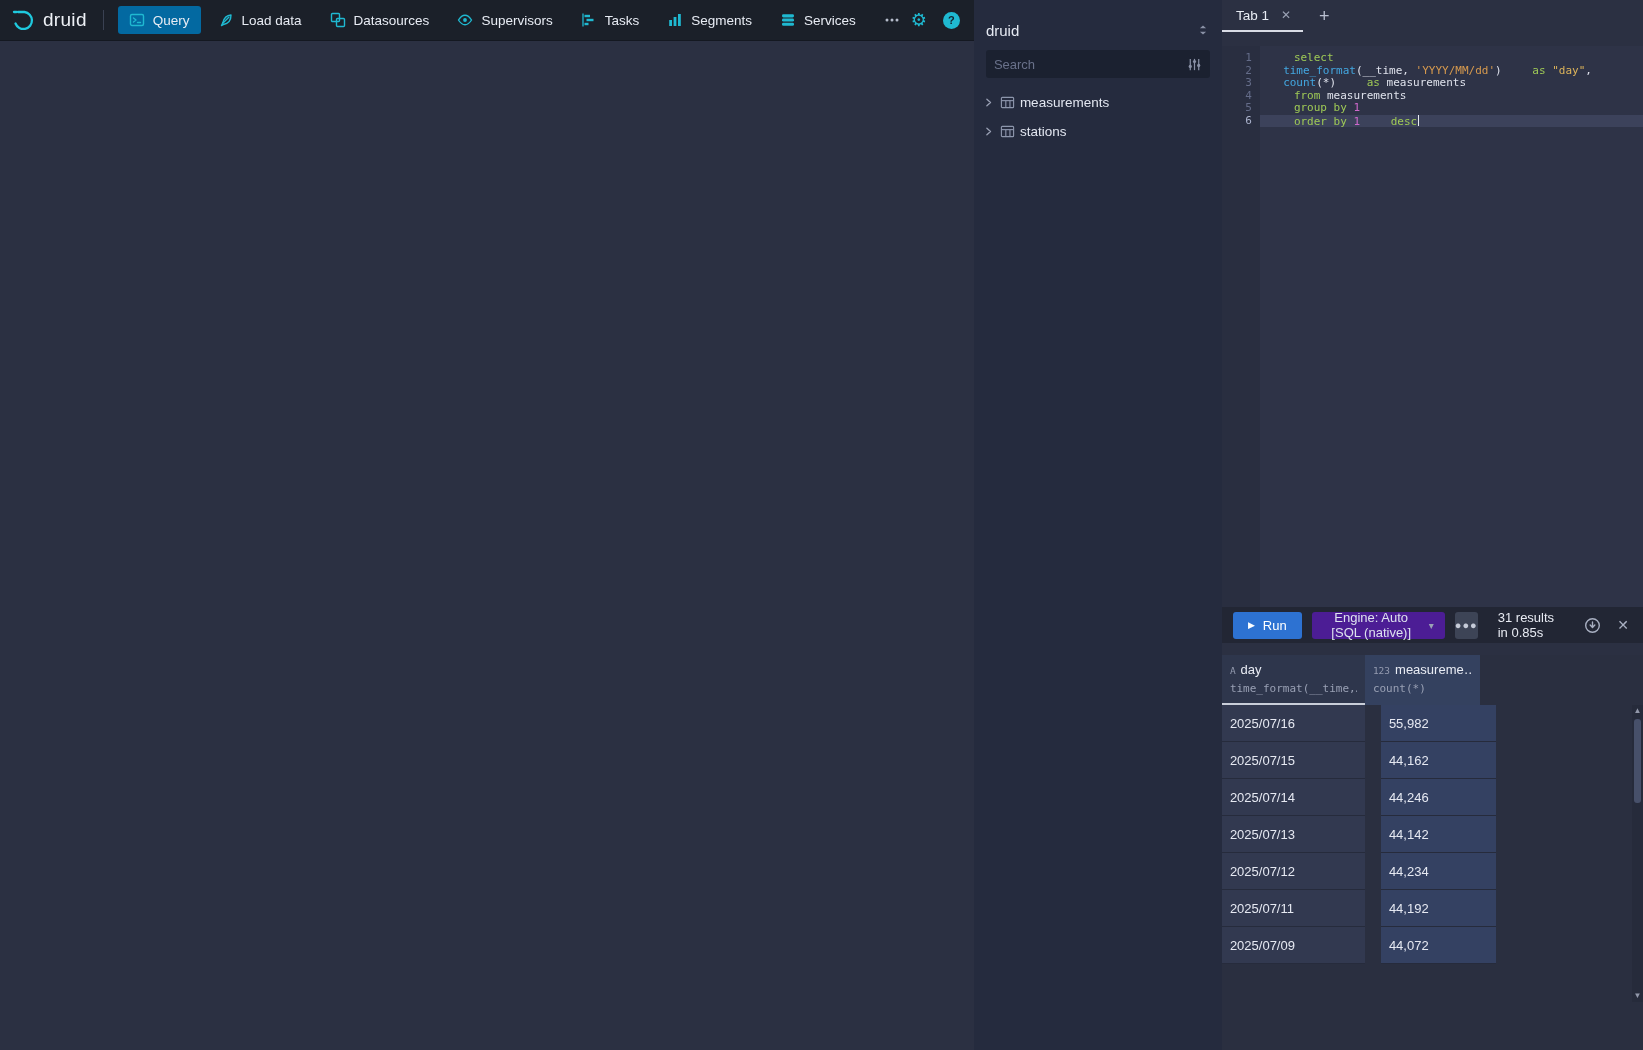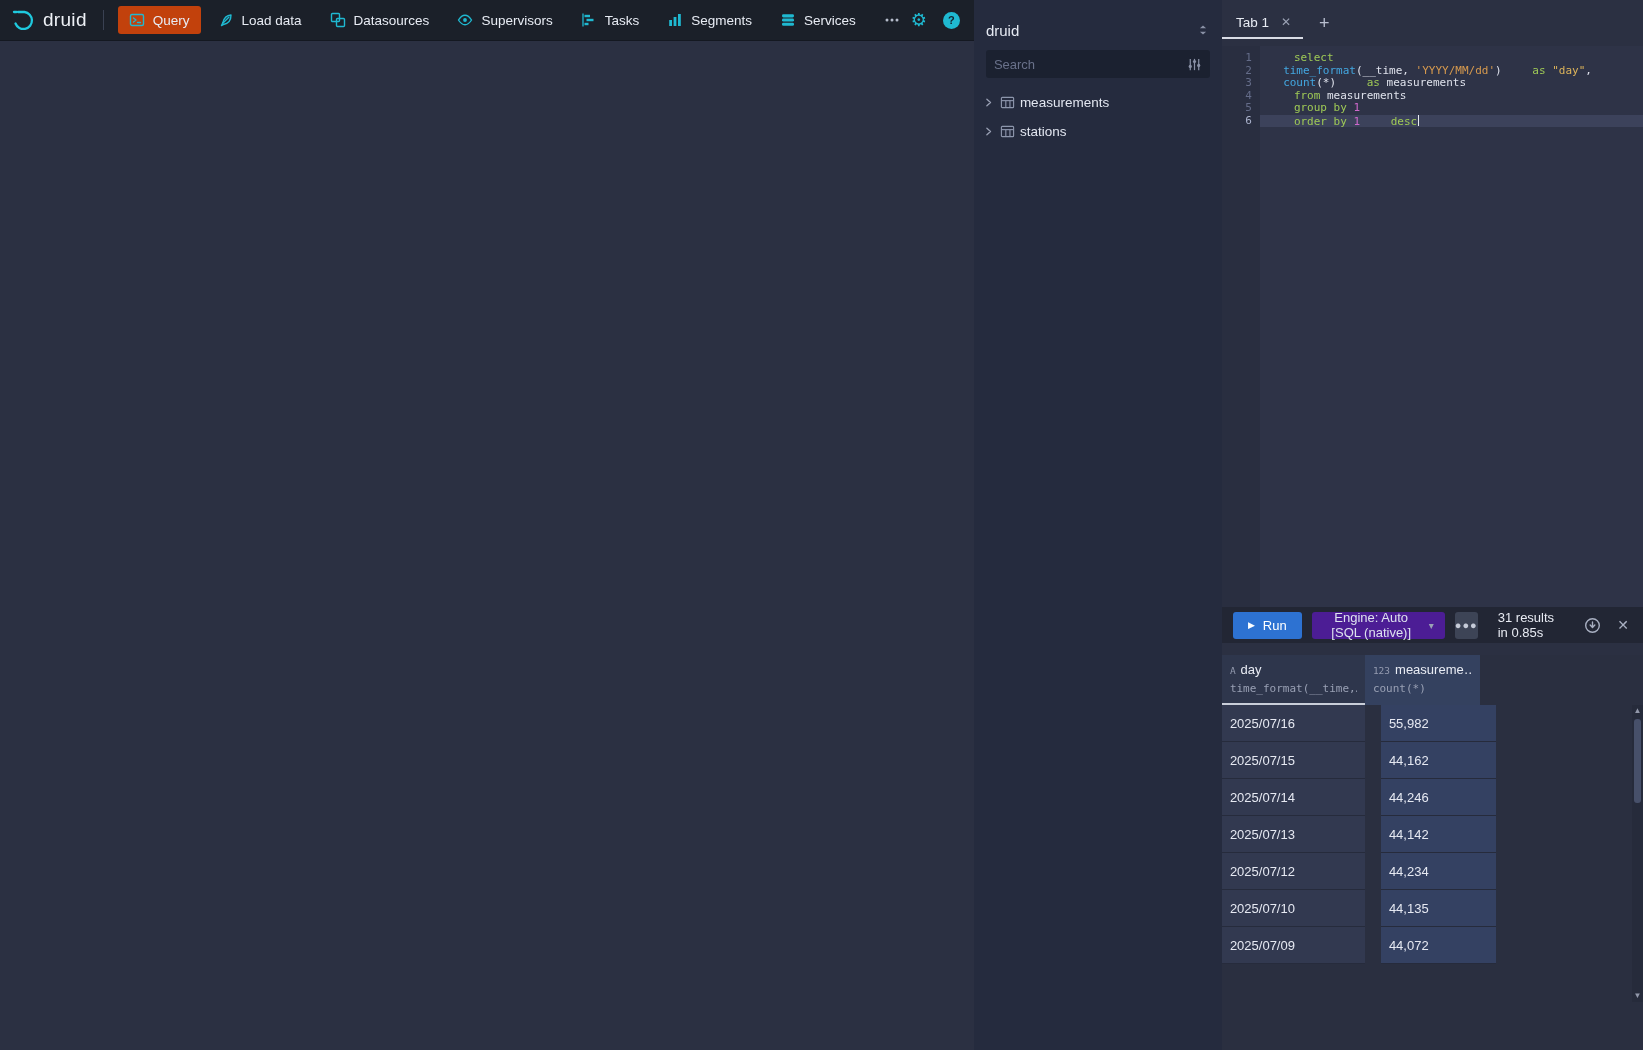--- a/index.html
+++ b/index.html
@@ -11,21 +11,21 @@
   
   .navbar { height:41px; background:#1b2029; display:flex; align-items:center;
             padding:0 14px 0 10px; flex:none; border-bottom:1px solid #141821; }
   .brand { display:flex; align-items:center; gap:7px; }
   .brand svg { display:block; }
   .brand-text { font-size:19px; color:#eef1f6; letter-spacing:.3px; }
   .nav-sep { width:1px; height:20px; background:#3a4152; margin:0 14px 0 16px; }
   .nav-items { display:flex; align-items:center; gap:6px; }
   .nav-item { display:flex; align-items:center; gap:8px; padding:6px 11px; border-radius:3px;
               font-size:13.5px; color:#e8ecf4; cursor:pointer; white-space:nowrap; }
-  .nav-item.active { background:#c2410c; }
+  .nav-item.active { background:#0369a1; }
   .icon { display:inline-flex; align-items:center; justify-content:center; }
   .icon svg { display:block; }
   .nav-right { margin-left:auto; display:flex; align-items:center; gap:16px; }
   .gear-glyph { color:#1fb9d1; font-size:18px; line-height:1; cursor:pointer; }
   .help-icon { width:17px; height:17px; border-radius:50%; background:#1fb9d1; color:#15202c;
                font-size:11px; font-weight:bold; display:flex; align-items:center; justify-content:center; cursor:pointer; }
 
   
   .content { flex:1; display:flex; min-height:0; }
 
@@ -39,21 +39,21 @@
                 padding:0 8px; }
   .search-box input { flex:1; background:transparent; border:none; outline:none; color:#dfe3ee;
                       font-size:13px; font-family:"Liberation Sans", sans-serif; }
   .search-box input::placeholder { color:#69718a; }
   .tree-item { height:29px; display:flex; align-items:center; gap:5px; padding:0 8px;
                font-size:13.5px; color:#e2e6f0; cursor:pointer; }
 
   
   .main { flex:1; display:flex; flex-direction:column; min-width:0; background:#2b3042; }
 
-  .tabbar { height:46px; flex:none; display:flex; align-items:center; }
+  .tabbar { height:46px; flex:none; display:flex; align-items:flex-start; }
   .tab { height:32px; display:flex; align-items:center; gap:12px; padding:0 12px 0 14px;
          font-size:13.5px; color:#e8ecf4; border-bottom:2px solid #d9dce5; cursor:pointer; }
   .tab-close { color:#9ba2b5; font-size:12px; cursor:pointer; }
   .tab-add { height:32px; display:flex; align-items:center; padding:0 16px; color:#b9bfd0;
              font-size:18px; cursor:pointer; }
 
   
   .editor { flex:1; display:flex; background:#2e3347; min-height:0; cursor:text; }
   .gutter { width:38px; flex:none; background:#292e40; padding:6px 8px 0 0;
             font:11px/12.5px "DejaVu Sans Mono", monospace; color:#646c89; text-align:right; }
@@ -358,22 +358,22 @@
             </div>
             <div class="rrow">
               <div class="cell c1">2025/07/13</div>
               <div class="cell c2">44,142</div>
             </div>
             <div class="rrow">
               <div class="cell c1">2025/07/12</div>
               <div class="cell c2">44,234</div>
             </div>
             <div class="rrow">
-              <div class="cell c1">2025/07/10</div>
-              <div class="cell c2">44,135</div>
+              <div class="cell c1">2025/07/11</div>
+              <div class="cell c2">44,192</div>
             </div>
             <div class="rrow">
               <div class="cell c1">2025/07/09</div>
               <div class="cell c2">44,072</div>
             </div>
           </div>
         <div class="vscroll">
           <span class="sb-arrow">▲</span>
           <span class="sb-thumb"></span>
           <span class="sb-fill"></span>

